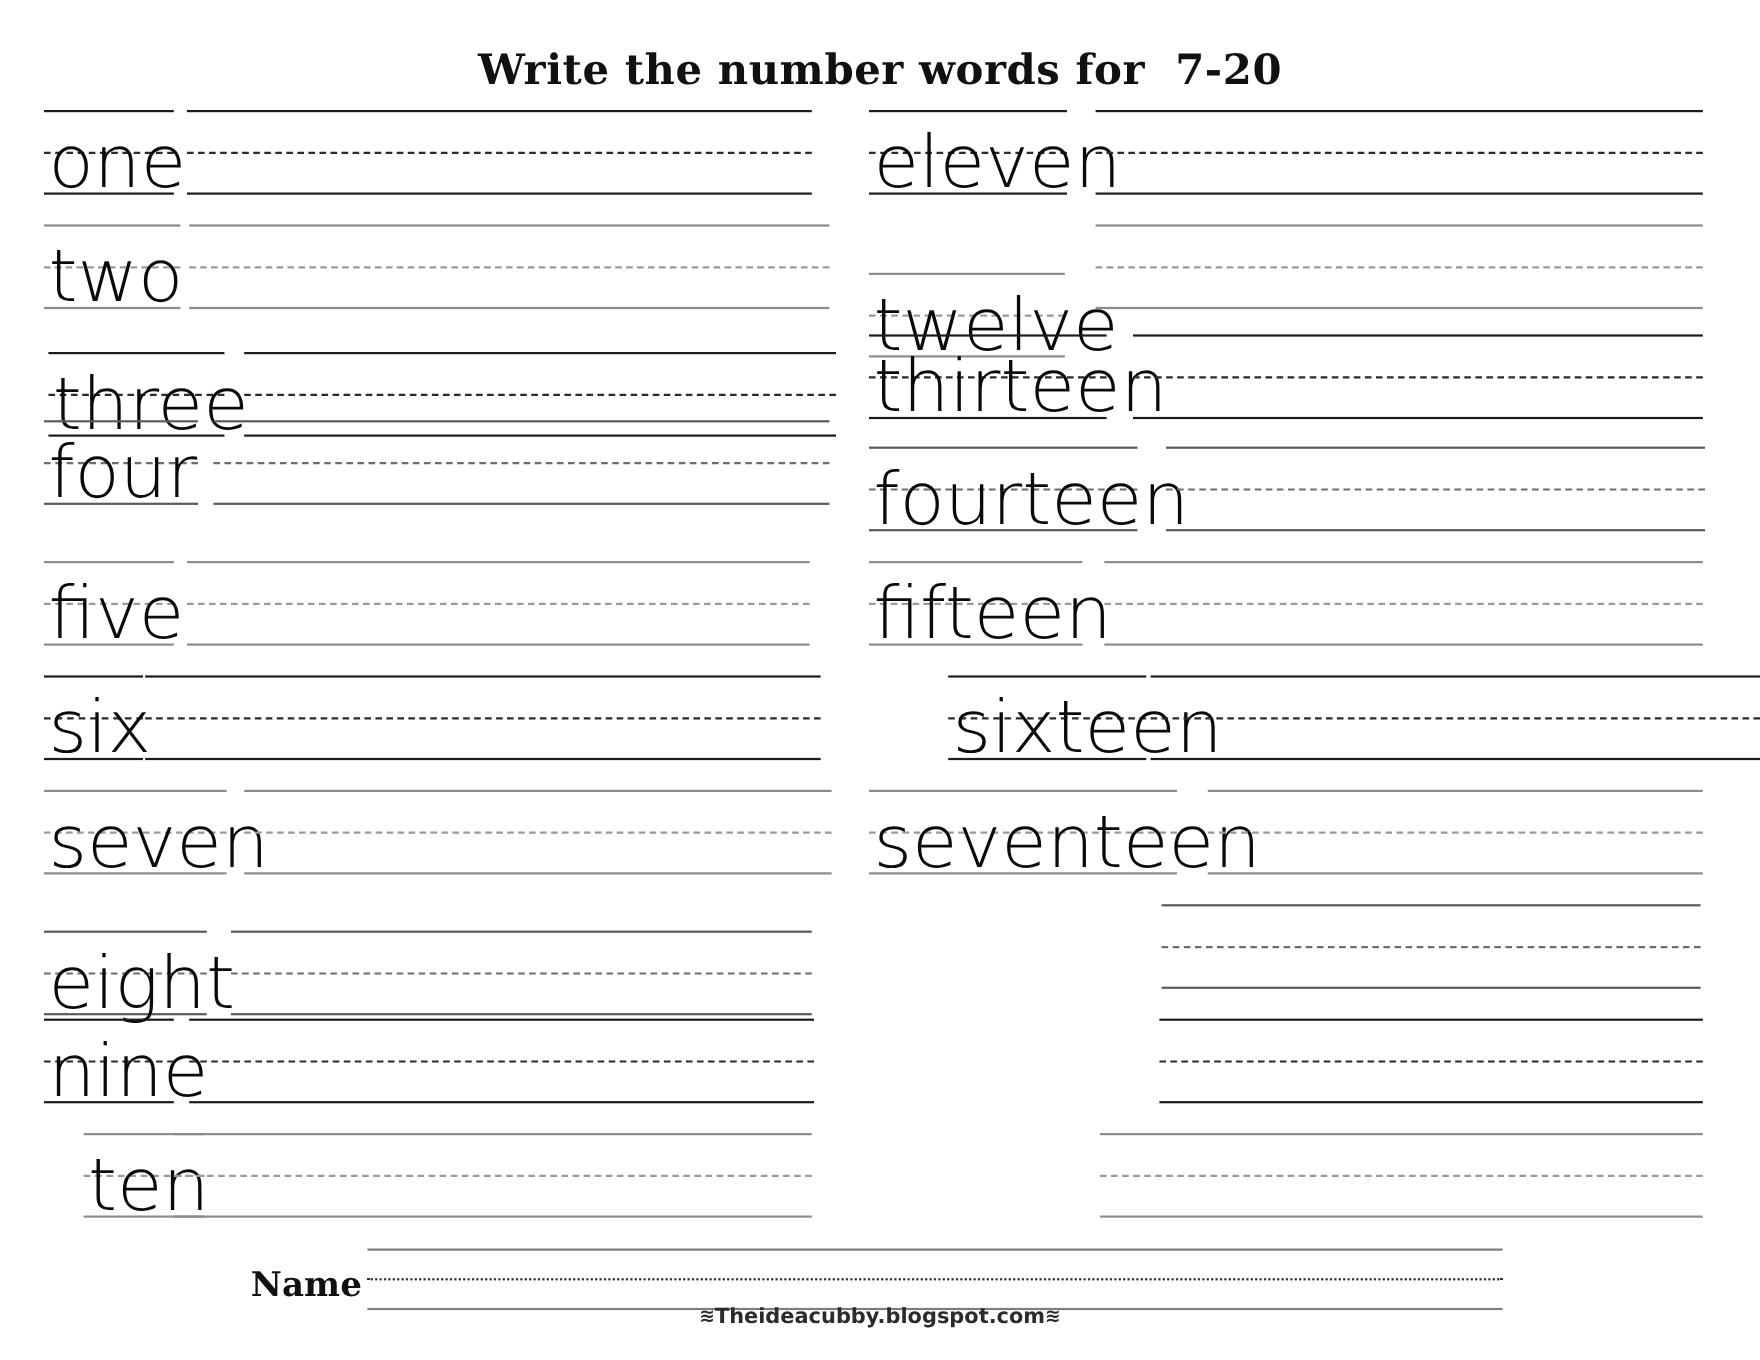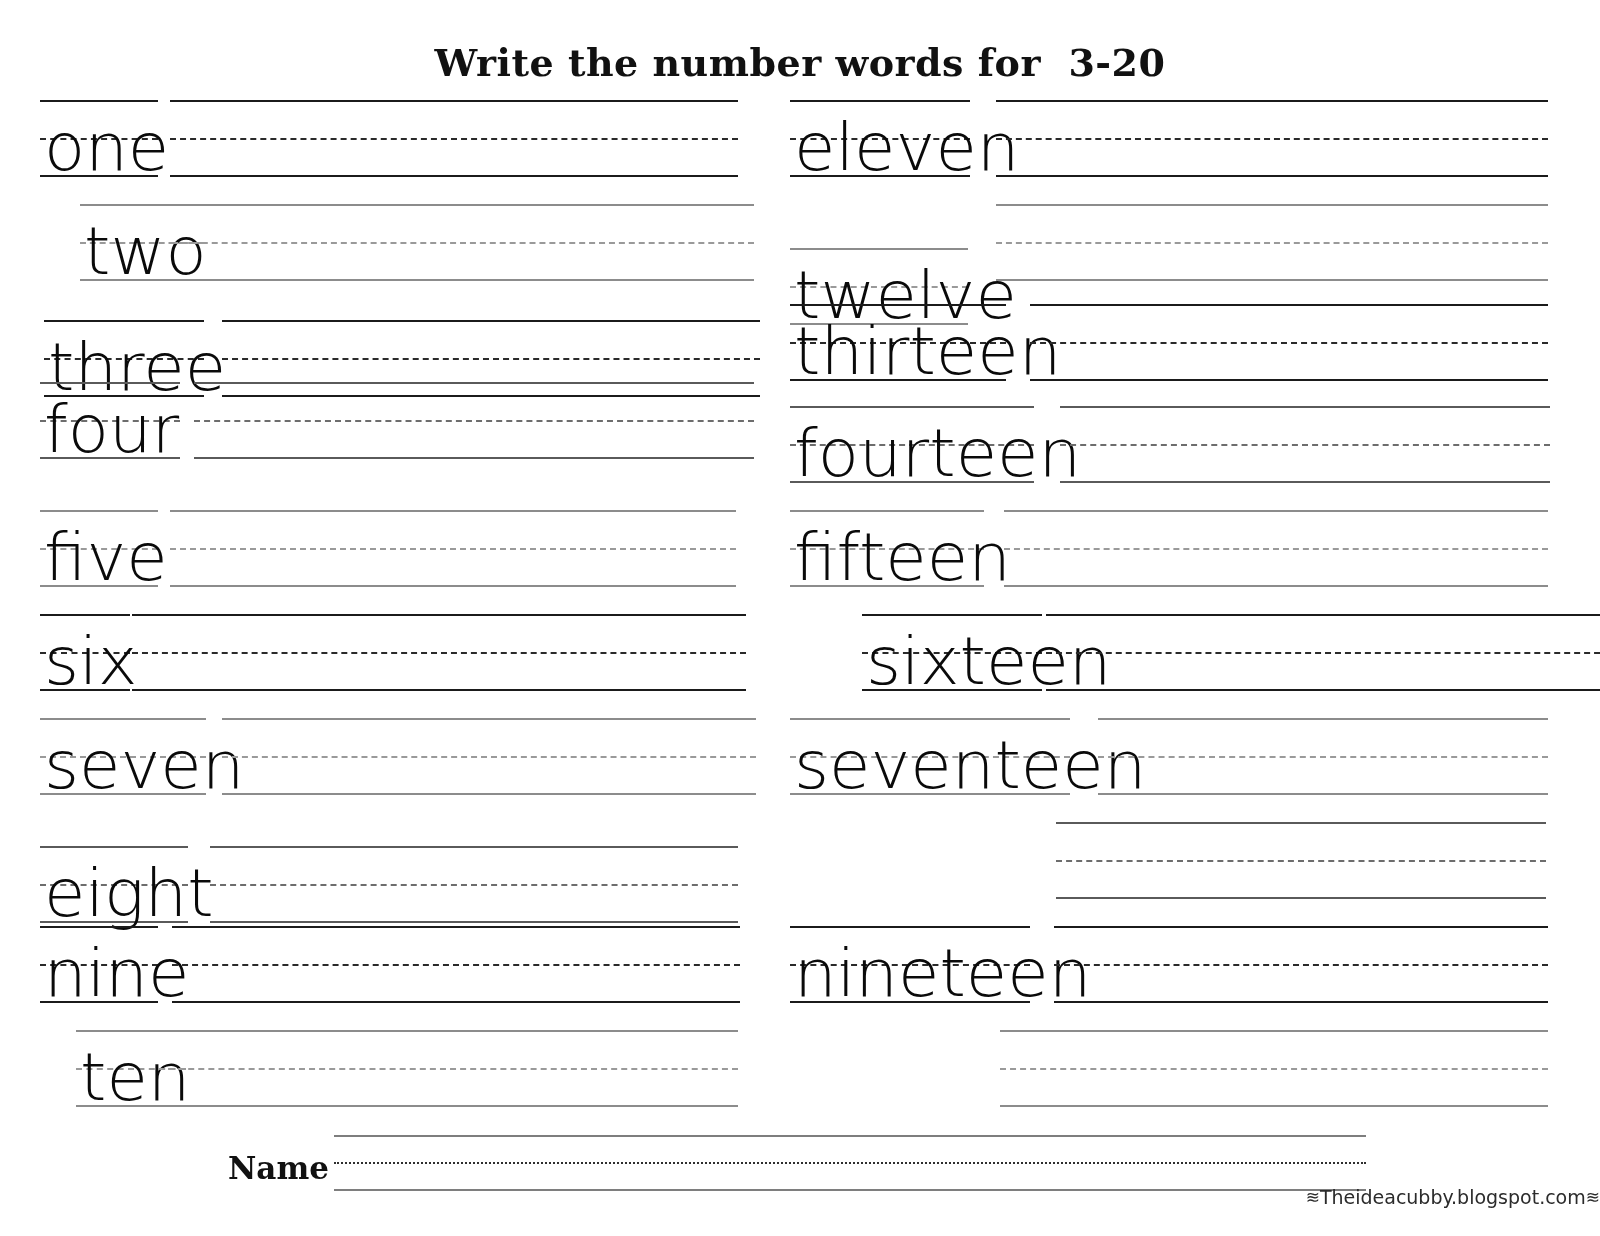--- a/index.html
+++ b/index.html
@@ -151,54 +151,55 @@
   #name-lines .nl-top { top: 0; }
   #name-lines .nl-mid { top: 27px; }
   #name-lines .nl-bot { top: 54px; }
 
   
   #watermark {
     position: absolute;
     top: 1186px;
     left: 0;
     width: 1600px;
-    text-align: right;
+    text-align: center;
     font-family: "DejaVu Sans", "Liberation Sans", sans-serif;
     font-size: 19px;
     color: #2b2b2b;
     white-space: pre;
+    font-weight: bold;
   }
   #watermark .swirl {
     font-size: 17px;
     vertical-align: 1px;
   }
 </style>
 </head>
 <body>
 
 <div id="sheet">
 
-  <div id="title">Write the number words for  3-20</div>
+  <div id="title">Write the number words for  7-20</div>
 
   <div id="rows-layer">
       <div class="row" style="left: 40px; top: 100px; width: 1520px;">
         <div class="label-block ink-dark" style="width: 118px;">
           <div class="rule-top"></div>
           <div class="rule-mid"></div>
           <div class="rule-bot"></div>
           <div class="word">one</div>
         </div>
         <div class="write-block ink-dark" style="left: 130px; width: 568px;">
           <div class="rule-top"></div>
           <div class="rule-mid"></div>
           <div class="rule-bot"></div>
         </div>
       </div>
       <div class="row" style="left: 40px; top: 204px; width: 1520px;">
-        <div class="label-block " style="width: 124px; margin-left: 40px;">
+        <div class="label-block " style="width: 124px;">
           <div class="rule-top"></div>
           <div class="rule-mid"></div>
           <div class="rule-bot"></div>
           <div class="word">two</div>
         </div>
         <div class="write-block " style="left: 132px; width: 582px;">
           <div class="rule-top"></div>
           <div class="rule-mid"></div>
           <div class="rule-bot"></div>
         </div>
@@ -399,26 +400,20 @@
         </div>
       </div>
       <div class="row" style="left: 790px; top: 822px; width: 770px;">
         <div class="write-block ink-mid" style="left: 266px; width: 490px;">
           <div class="rule-top"></div>
           <div class="rule-mid"></div>
           <div class="rule-bot"></div>
         </div>
       </div>
       <div class="row" style="left: 790px; top: 926px; width: 770px;">
-        <div class="label-block ink-dark" style="width: 240px;">
-          <div class="rule-top"></div>
-          <div class="rule-mid"></div>
-          <div class="rule-bot"></div>
-          <div class="word">nineteen</div>
-        </div>
         <div class="write-block ink-dark" style="left: 264px; width: 494px;">
           <div class="rule-top"></div>
           <div class="rule-mid"></div>
           <div class="rule-bot"></div>
         </div>
       </div>
       <div class="row" style="left: 790px; top: 1030px; width: 770px;">
         <div class="write-block " style="left: 210px; width: 548px;">
           <div class="rule-top"></div>
           <div class="rule-mid"></div>

